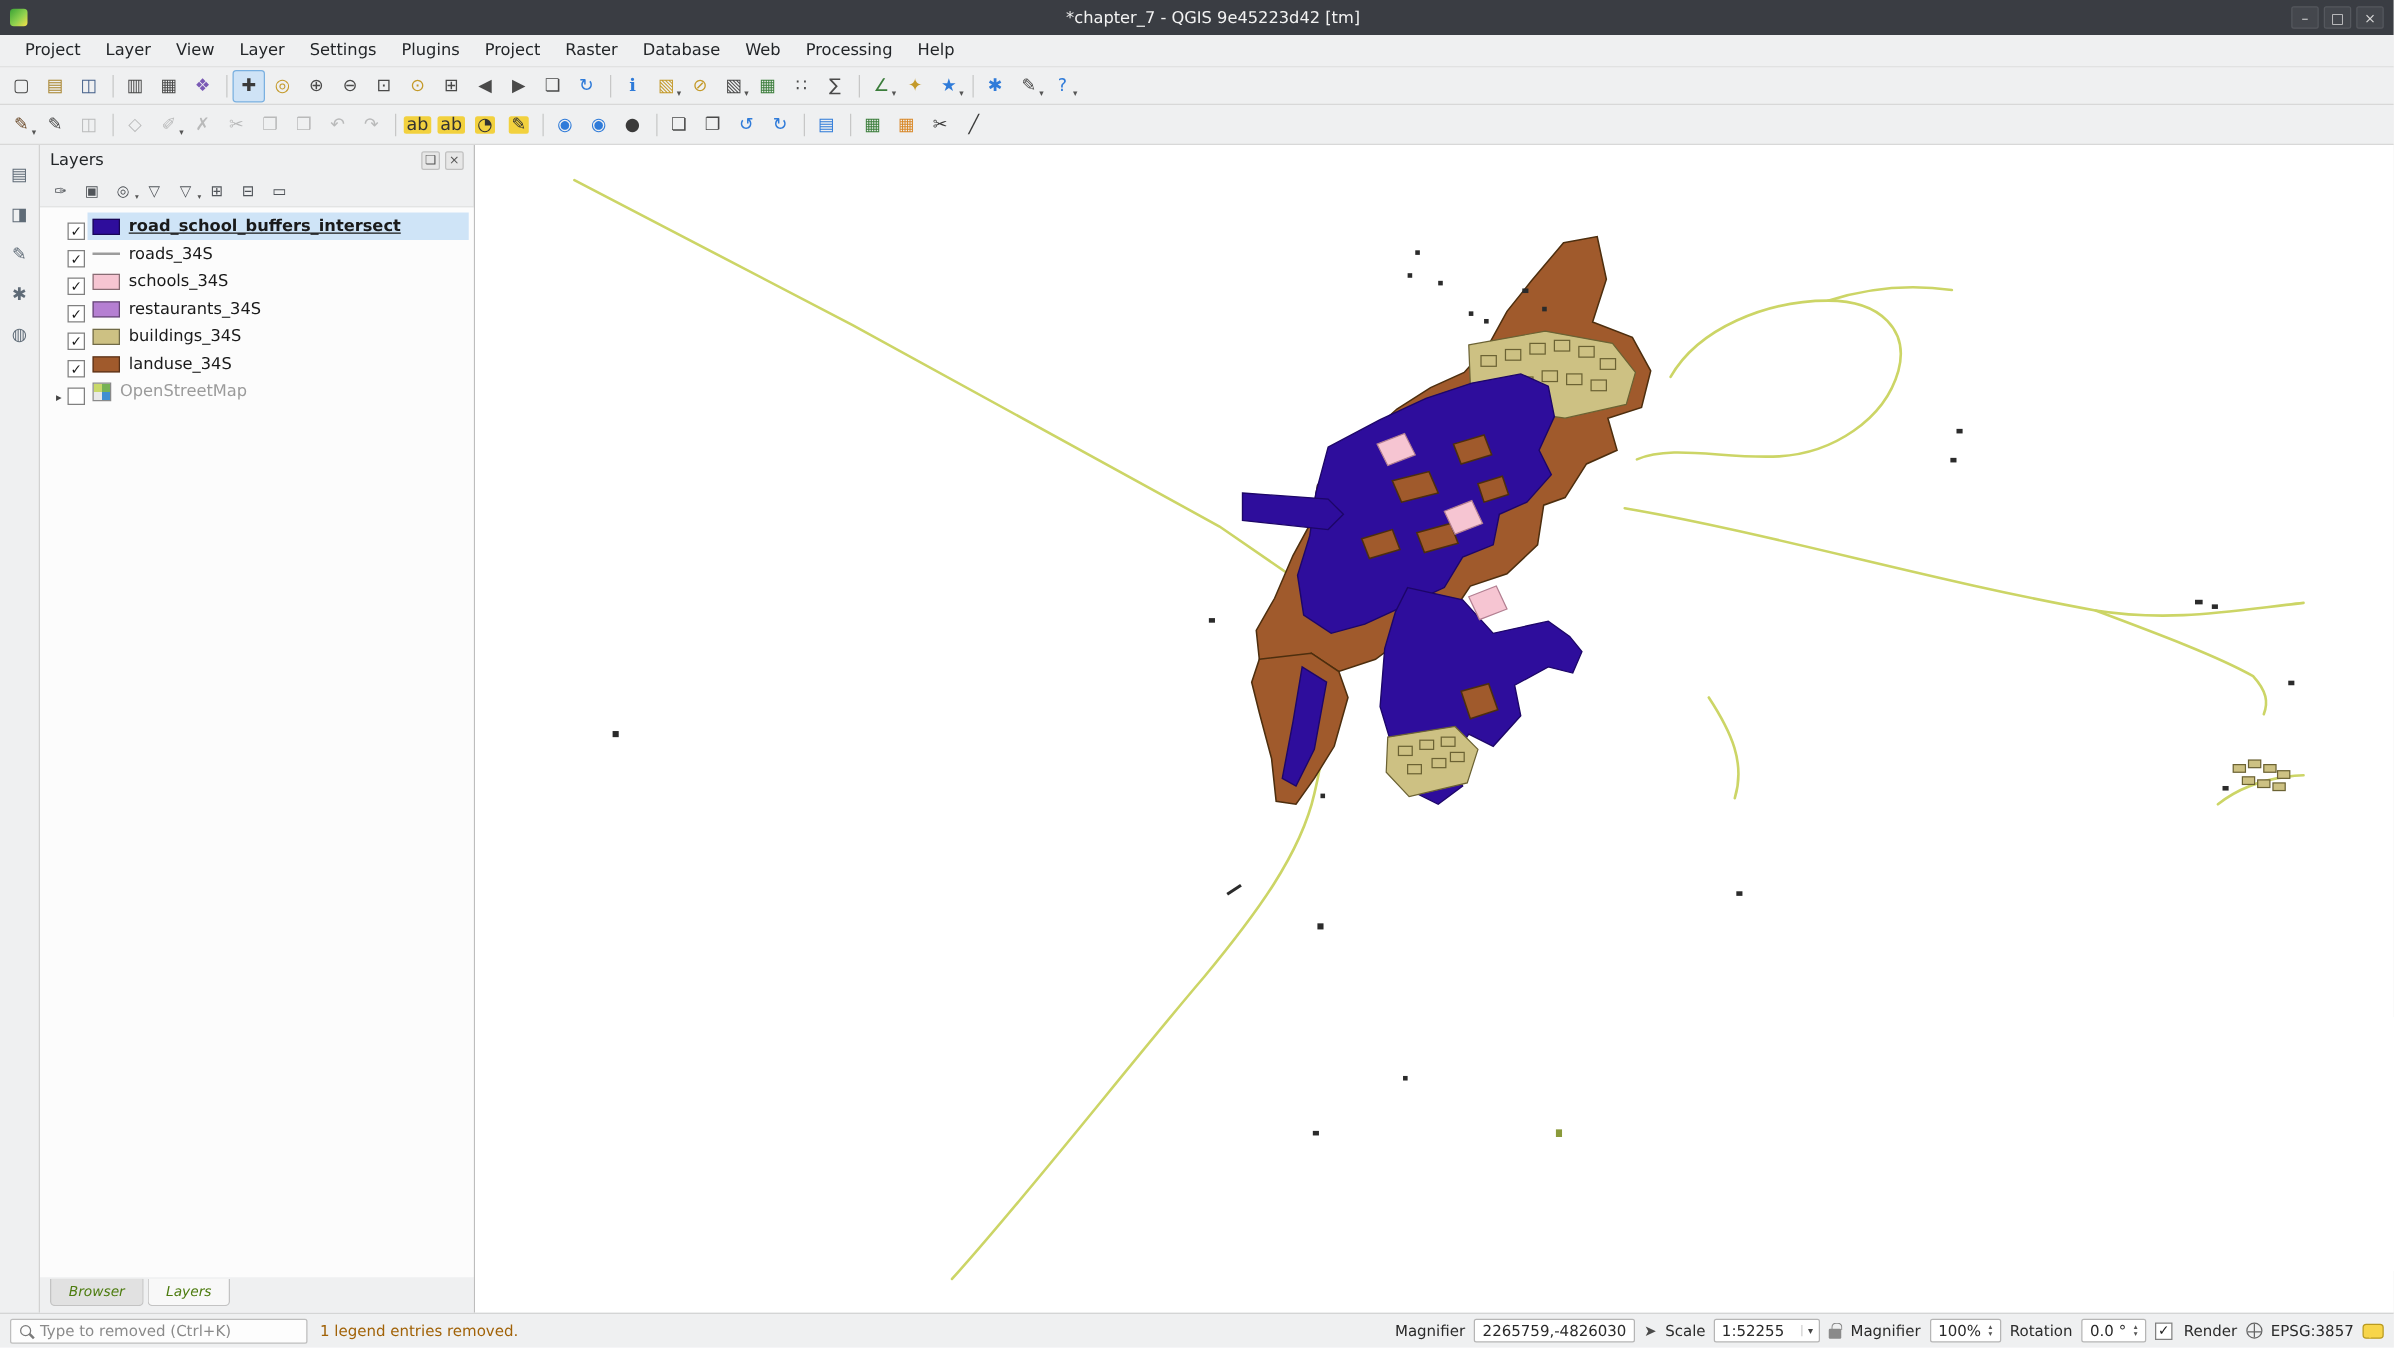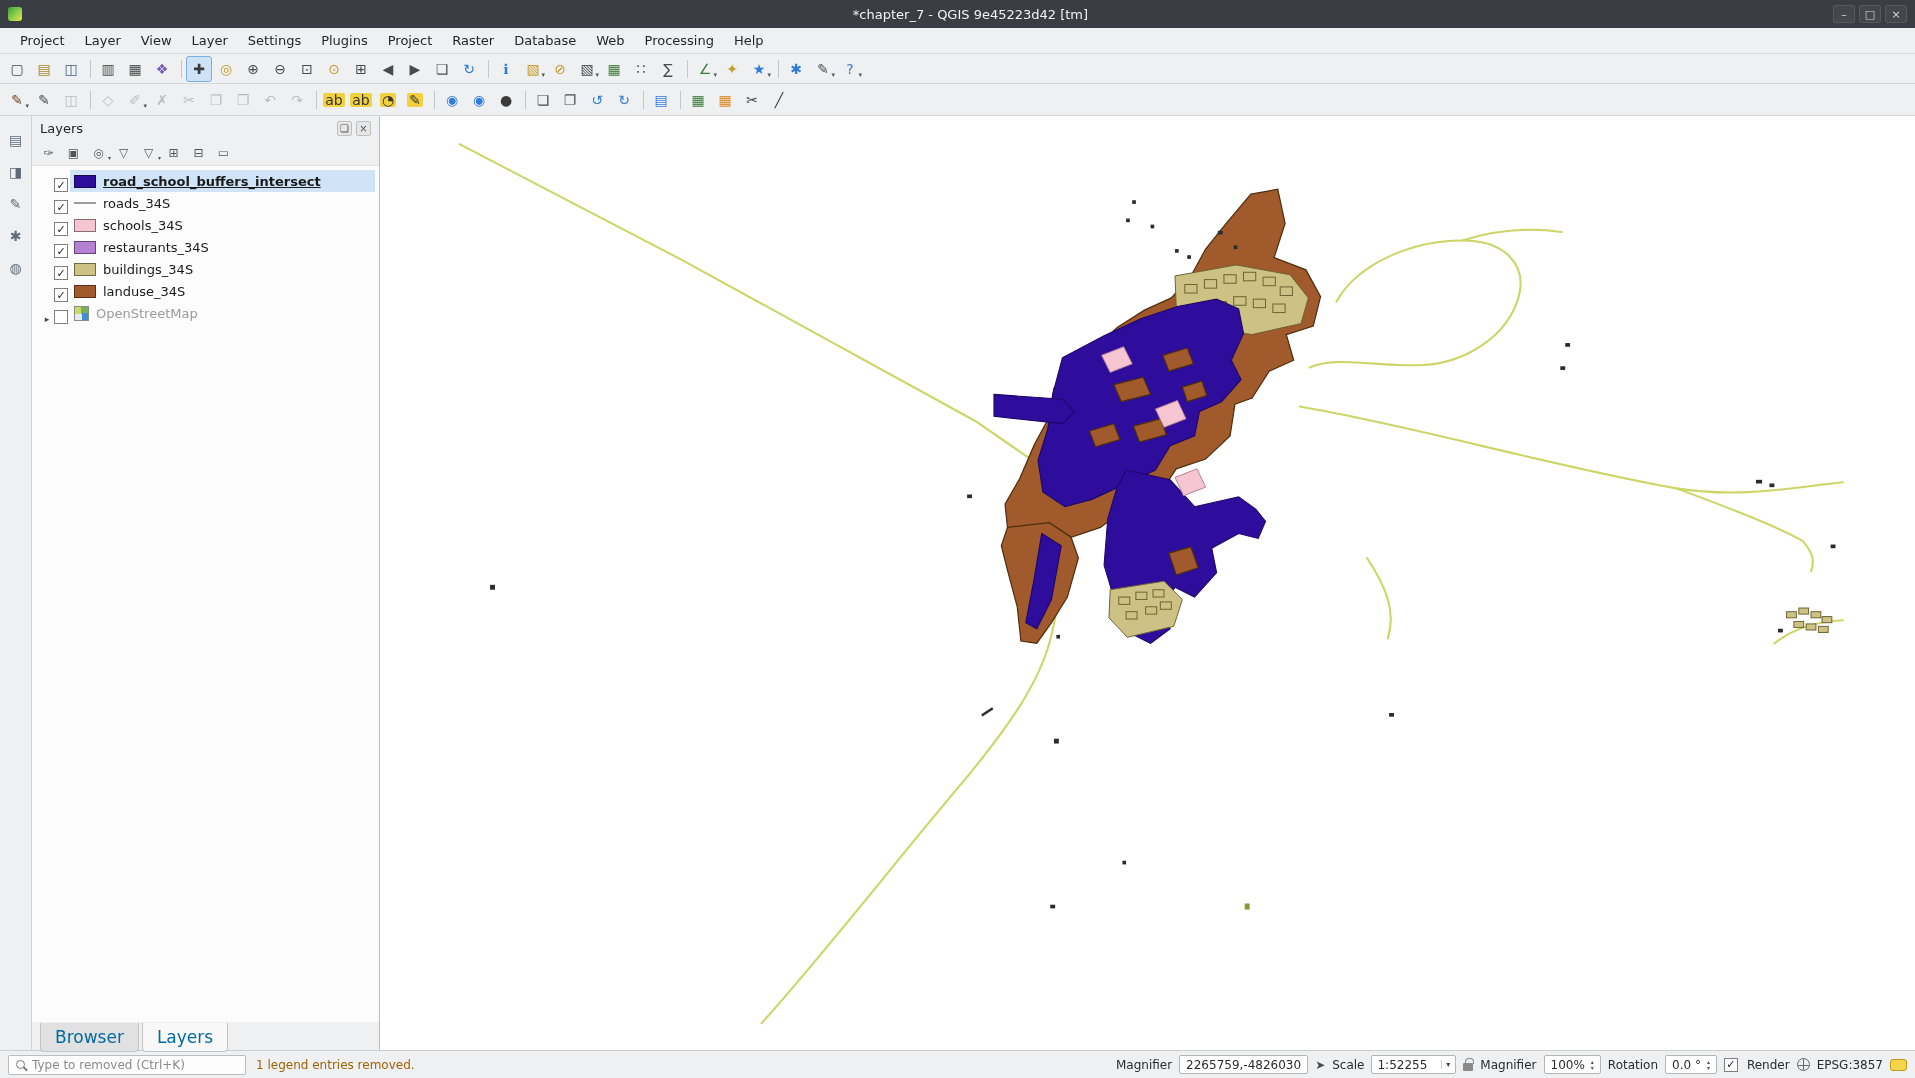--- a/index.html
+++ b/index.html
@@ -64,22 +64,22 @@
   .hl { display:flex; align-items:center; gap:7px; flex:1; height:100%; padding:0 4px; margin-right:4px; }
   .selected .hl { background:#cfe4f7; }
   .swatch { width:22px; height:13px; border:1px solid rgba(0,0,0,.45); flex:none; }
   .kind-line .swatch { height:2px; border:none; }
   .kind-raster .swatch { width:15px; height:15px; border:1px solid #8a8a8a;
     background:conic-gradient(#77b255 0 25%, #3f8fd2 0 50%, #e8e8e8 0 75%, #c9d96a 0); }
   .layer-label { white-space:nowrap; color:#1a1a1a; }
   .selected .layer-label { font-weight:bold; text-decoration:underline; }
   .dim .layer-label { color:#9b9b9b; }
   .panel-tabs { height:28px; display:flex; align-items:flex-start; gap:3px; padding:1px 8px 0; background:#eff0f1; }
-  .tab { font-size:17px; padding:4px 14px; background:#e1e1e1; border:1px solid #c3c3c3; border-top:none;
-    border-radius:0 0 4px 4px; color:#0369a1; }
+  .tab { font-size:11px; padding:4px 14px; background:#e1e1e1; border:1px solid #c3c3c3; border-top:none;
+    border-radius:0 0 4px 4px; color:#4d7c0f;font-style:italic; }
   .tab.active { background:#f8f8f8; }
   
   .map { flex:1; position:relative; background:var(--bg,#fff); }
   .map svg { position:absolute; inset:0; width:100%; height:100%; }
   .road { fill:none; stroke:var(--road); stroke-width:1.7; stroke-linecap:round; }
   .lu { fill:var(--landuse); stroke:var(--landuse_stroke); stroke-width:1; }
   .bf { fill:var(--buffer); stroke:var(--buffer_stroke); stroke-width:.9; }
   .pk { fill:var(--school); stroke:var(--school_stroke); stroke-width:.8; }
   .bd { fill:var(--building); stroke:var(--building_stroke); stroke-width:.8; }
   .dot { fill:var(--dot); }

